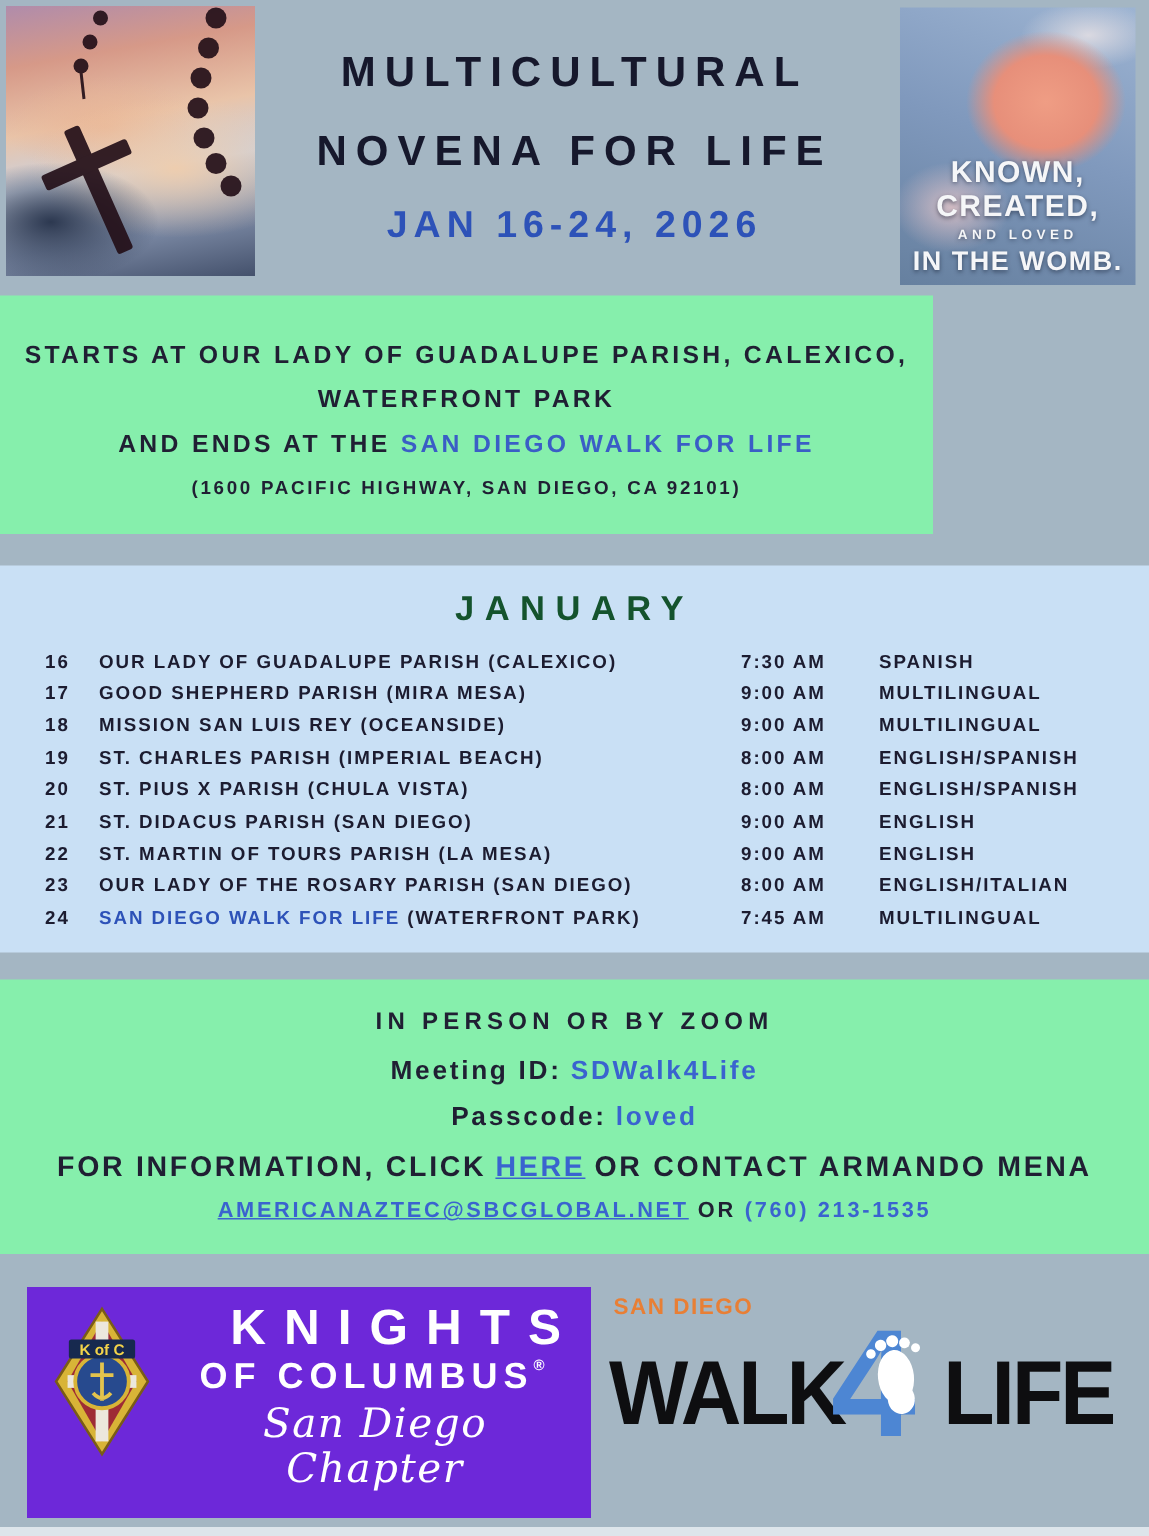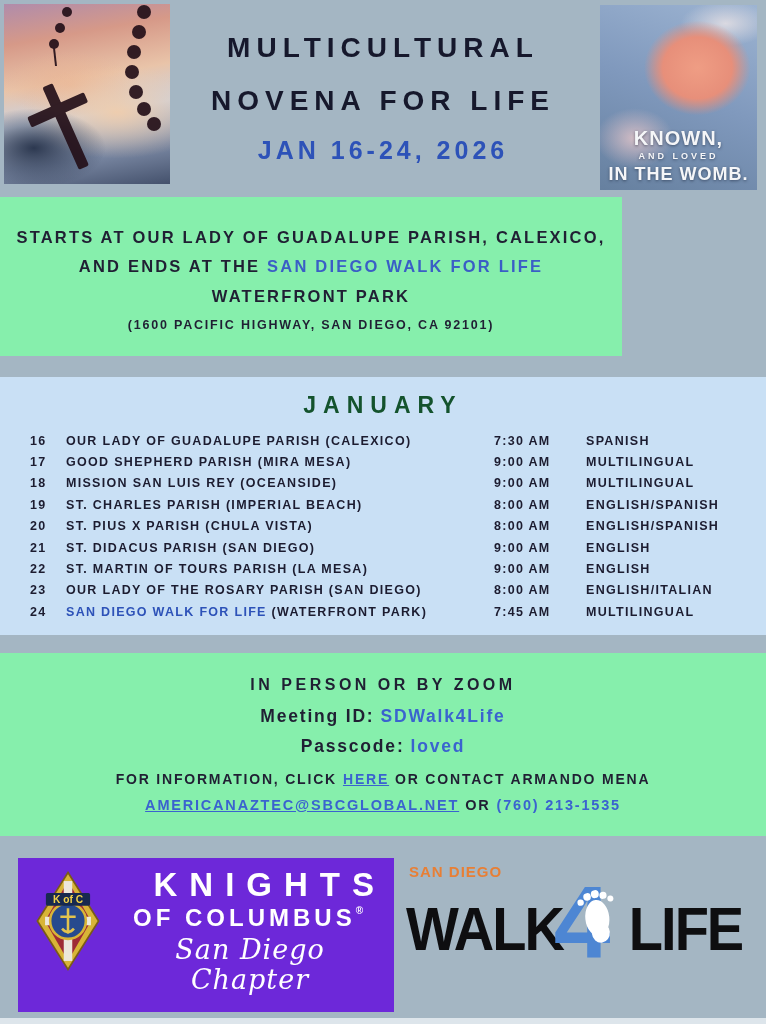--- a/index.html
+++ b/index.html
@@ -82,21 +82,21 @@
   
   .band-zoom {
     position:absolute; left:0; top:653px; width:766px; height:183px;
     background:#86efac;
     display:flex; flex-direction:column; align-items:center; justify-content:center;
     color:#201f33; text-align:center; white-space:nowrap;
   }
   .zoom-head { font-size:16px; font-weight:800; letter-spacing:3.5px; line-height:1; }
   .zoom-meet { font-size:17.5px; font-weight:800; letter-spacing:1.8px; line-height:1; margin-top:15px; }
   .zoom-pass { font-size:17.5px; font-weight:800; letter-spacing:1.8px; line-height:1; margin-top:13px; }
-  .zoom-info1 { font-size:14px; font-weight:800; letter-spacing:1.8px; line-height:1; margin-top:16px; }
+  .zoom-info1 { font-size:19px; font-weight:800; letter-spacing:1.8px; line-height:1; margin-top:16px; }
   .zoom-info2 { font-size:14.5px; font-weight:800; letter-spacing:1.8px; line-height:1; margin-top:12px; }
   .v-blue { color:#3a63cf; }
   .lnk { color:#3a63cf; text-decoration:underline; cursor:pointer; }
   .sp { display:inline-block; width:6px; }
 
   
   .kofc-box {
     position:absolute; left:18px; top:858px; width:376px; height:154px;
     background:#6d28d9; color:#fff;
   }
@@ -152,29 +152,30 @@
 
   <div class="title-block">
     <div class="title-line">MULTICULTURAL</div>
     <div class="title-line title-line2">NOVENA FOR LIFE</div>
     <div class="title-date">JAN 16-24, 2026</div>
   </div>
 
   <div class="photo-right">
     <div class="womb-text">
       <div class="womb-l1">KNOWN,</div>
+      <div class="womb-l2">CREATED,</div>
       <div class="womb-l3">AND LOVED</div>
       <div class="womb-l4">IN THE WOMB.</div>
     </div>
   </div>
 
   <div class="band-route">
     <div class="route-big">STARTS AT OUR LADY OF GUADALUPE PARISH, CALEXICO,</div>
+    <div class="route-big">WATERFRONT PARK</div>
     <div class="route-big"><span>AND ENDS AT THE </span><span class="blue-inline">SAN DIEGO WALK FOR LIFE</span></div>
-    <div class="route-big">WATERFRONT PARK</div>
     <div class="route-addr">(1600 PACIFIC HIGHWAY, SAN DIEGO, CA 92101)</div>
   </div>
 
   <div class="band-schedule">
     <div class="month-title">JANUARY</div>
     <div class="sched-rows">
       <div class="srow">
           <span>16</span>
           <span><span class="blue-inline"></span><span>OUR LADY OF GUADALUPE PARISH (CALEXICO)</span></span>
           <span>7:30 AM</span>

